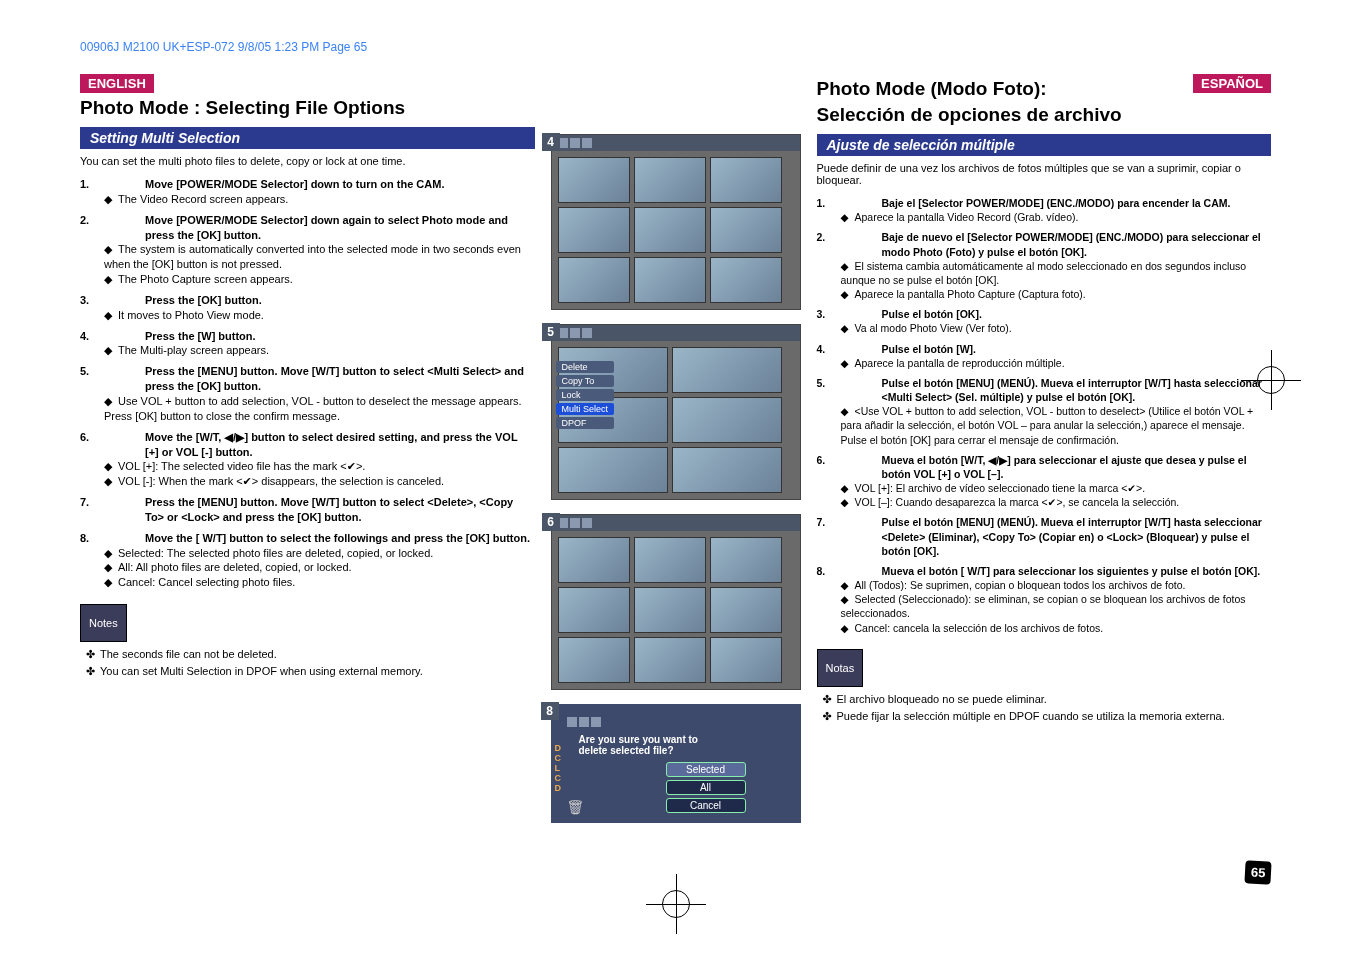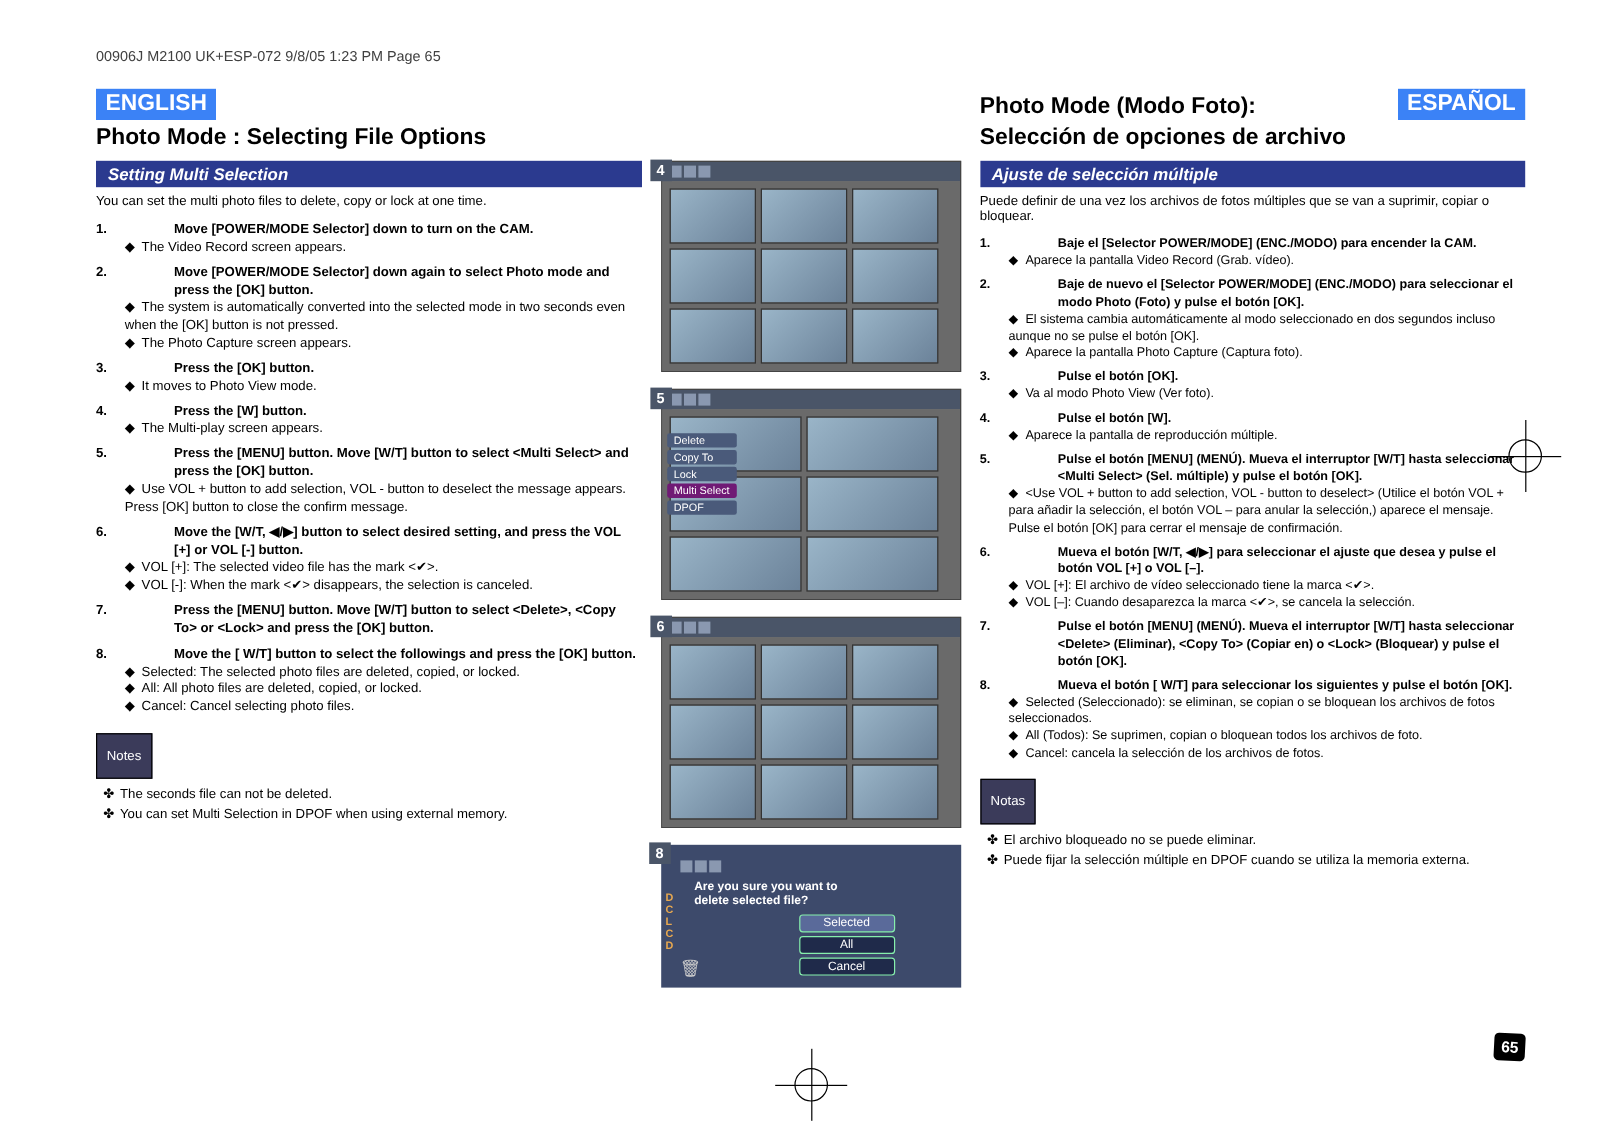--- a/index.html
+++ b/index.html
@@ -1,24 +1,24 @@
 <!DOCTYPE html>
 <html><head>
 <meta charset="utf-8">
 <style>
   * { margin: 0; padding: 0; box-sizing: border-box; }
   body { font-family: Arial, Helvetica, sans-serif; background: #fff; width: 1351px; height: 954px; position: relative; font-size: 11px; color: #000; }
   .page { width: 1351px; height: 954px; padding: 40px 80px 20px 80px; position: relative; }
-  .header-bar { font-size: 12px; margin-bottom: 20px; color: #404040; }
+  .header-bar { font-size: 12px; margin-bottom: 20px; color: #3b82f6; }
   .columns { display: flex; gap: 10px; }
   .col { flex: 1; }
   .col-left { padding-right: 6px; }
   .col-right { padding-left: 6px; }
   .middle-imgs { width: 250px; display: flex; flex-direction: column; gap: 14px; margin-top: 60px; }
-  .lang-tag { display: inline-block; background: #3b82f6; color: #fff; font-weight: bold; padding: 2px 8px; font-size: 19px; }
+  .lang-tag { display: inline-block; background: #be185d; color: #fff; font-weight: bold; padding: 2px 8px; font-size: 13px; }
   .section-title { font-size: 19px; font-weight: bold; margin: 4px 0 8px 0; }
   .title-row { display: flex; align-items: flex-start; gap: 6px; }
   .title-row.right { justify-content: space-between; }
   .subtitle-bar { background: #2b3a8f; color: #fff; font-style: italic; font-weight: bold; padding: 3px 10px; font-size: 14px; margin-bottom: 6px; }
   .intro-text { font-size: 11px; margin-bottom: 10px; }
   .steps { font-size: 11px; line-height: 1.35; }
   .steps .step { margin-bottom: 6px; }
   .steps .num { font-weight: bold; display: inline-block; width: 18px; vertical-align: top; }
   .steps .txt { display: inline-block; width: calc(100% - 22px); vertical-align: top; padding-left: 47px; }
   .bullet { margin-left: 24px; }
@@ -26,21 +26,21 @@
   .notes-label { border: 1px solid #000; display: inline-block; padding: 12px 8px; font-size: 11px; margin: 8px 0 6px 0; background: #3b3b5a; color: #fff; }
   .note-line { font-size: 11px; margin-left: 6px; margin-bottom: 4px; }
   .note-line .plus { display: inline-block; width: 14px; }
   .page-num { position: absolute; bottom: 70px; right: 80px; background: #000; color: #fff; font-weight: bold; font-size: 13px; padding: 4px 6px; border-radius: 4px; transform: rotate(3deg); }
   .thumb-block { background: #777; border: 1px solid #444; position: relative; }
   .thumb-grid { display: grid; grid-template-columns: repeat(3, 1fr); gap: 4px; padding: 6px 18px 6px 6px; background: #6a6a6a; }
   .thumb { background: linear-gradient(135deg,#9ab5c8,#6b8299); height: 46px; border: 1px solid #333; }
   .screen-num { position: absolute; left: -10px; top: -2px; background: #4a5568; color: #fff; width: 18px; height: 18px; font-size: 12px; display: flex; align-items: center; justify-content: center; font-weight: bold; }
   .menu-overlay { position: absolute; left: 4px; top: 36px; display: flex; flex-direction: column; gap: 2px; }
   .menu-item { background: #4a5a7a; color: #fff; font-size: 9px; padding: 1px 6px; border-radius: 2px; }
-  .menu-item.sel { background: #701a75; }
+  .menu-item.sel { background: #1d4ed8; }
   .dialog-block { background: #3d4a6b; padding: 10px; color: #fff; position: relative; }
   .dialog-title { font-size: 10px; font-weight: bold; margin: 4px 0 6px 18px; }
   .dialog-buttons { display: flex; flex-direction: column; gap: 3px; align-items: center; margin-left: 60px; }
   .dialog-btn { background: #1f2a4a; color: #fff; border: 1px solid #86efac; font-size: 10px; padding: 1px 16px; border-radius: 3px; min-width: 80px; text-align: center; }
   .dialog-btn.sel { background: #5a6a9a; }
   .side-letters { position: absolute; left: 4px; top: 40px; display: flex; flex-direction: column; font-size: 9px; color: #e8a84f; font-weight: bold; line-height: 1.1; }
   .reg-mark { position: absolute; right: 50px; top: 350px; width: 60px; height: 60px; }
   .reg-mark::before { content: ""; position: absolute; left: 50%; top: 0; width: 1px; height: 100%; background: #000; }
   .reg-mark::after { content: ""; position: absolute; top: 50%; left: 0; height: 1px; width: 100%; background: #000; }
   .reg-circle { position: absolute; left: 50%; top: 50%; width: 28px; height: 28px; border: 1px solid #000; border-radius: 50%; transform: translate(-50%,-50%); }
@@ -219,22 +219,22 @@
         </div>
         <div class="step"><span class="num">5.</span><span class="txt"><b>Pulse el botón [MENU] (MENÚ). Mueva el interruptor [W/T] hasta seleccionar &lt;Multi Select&gt; (Sel. múltiple) y pulse el botón [OK].</b></span>
           <div class="bullet"><span class="dia">◆</span><span>&lt;Use VOL + button to add selection, VOL - button to deselect&gt; (Utilice el botón VOL + para añadir la selección, el botón VOL – para anular la selección,) aparece el mensaje. Pulse el botón [OK] para cerrar el mensaje de confirmación.</span></div>
         </div>
         <div class="step"><span class="num">6.</span><span class="txt"><b>Mueva el botón [W/T, ◀/▶] para seleccionar el ajuste que desea y pulse el botón VOL [+] o VOL [–].</b></span>
           <div class="bullet"><span class="dia">◆</span><span>VOL [+]: El archivo de vídeo seleccionado tiene la marca &lt;✔&gt;.</span></div>
           <div class="bullet"><span class="dia">◆</span><span>VOL [–]: Cuando desaparezca la marca &lt;✔&gt;, se cancela la selección.</span></div>
         </div>
         <div class="step"><span class="num">7.</span><span class="txt"><b>Pulse el botón [MENU] (MENÚ). Mueva el interruptor [W/T] hasta seleccionar &lt;Delete&gt; (Eliminar), &lt;Copy To&gt; (Copiar en) o &lt;Lock&gt; (Bloquear) y pulse el botón [OK].</b></span></div>
         <div class="step"><span class="num">8.</span><span class="txt"><b>Mueva el botón [ W/T] para seleccionar los siguientes y pulse el botón [OK].</b></span>
+          <div class="bullet"><span class="dia">◆</span><span>All (Todos): Se suprimen, copian o bloquean todos los archivos de foto.</span></div>
           <div class="bullet"><span class="dia">◆</span><span>Selected (Seleccionado): se eliminan, se copian o se bloquean los archivos de fotos seleccionados.</span></div>
-          <div class="bullet"><span class="dia">◆</span><span>All (Todos): Se suprimen, copian o bloquean todos los archivos de foto.</span></div>
           <div class="bullet"><span class="dia">◆</span><span>Cancel: cancela la selección de los archivos de fotos.</span></div>
         </div>
       </div>
 
       <div class="notes-label">Notas</div>
       <div class="note-line"><span class="plus">✤</span><span>El archivo bloqueado no se puede eliminar.</span></div>
       <div class="note-line"><span class="plus">✤</span><span>Puede fijar la selección múltiple en DPOF cuando se utiliza la memoria externa.</span></div>
     </div>
   </div>
 

